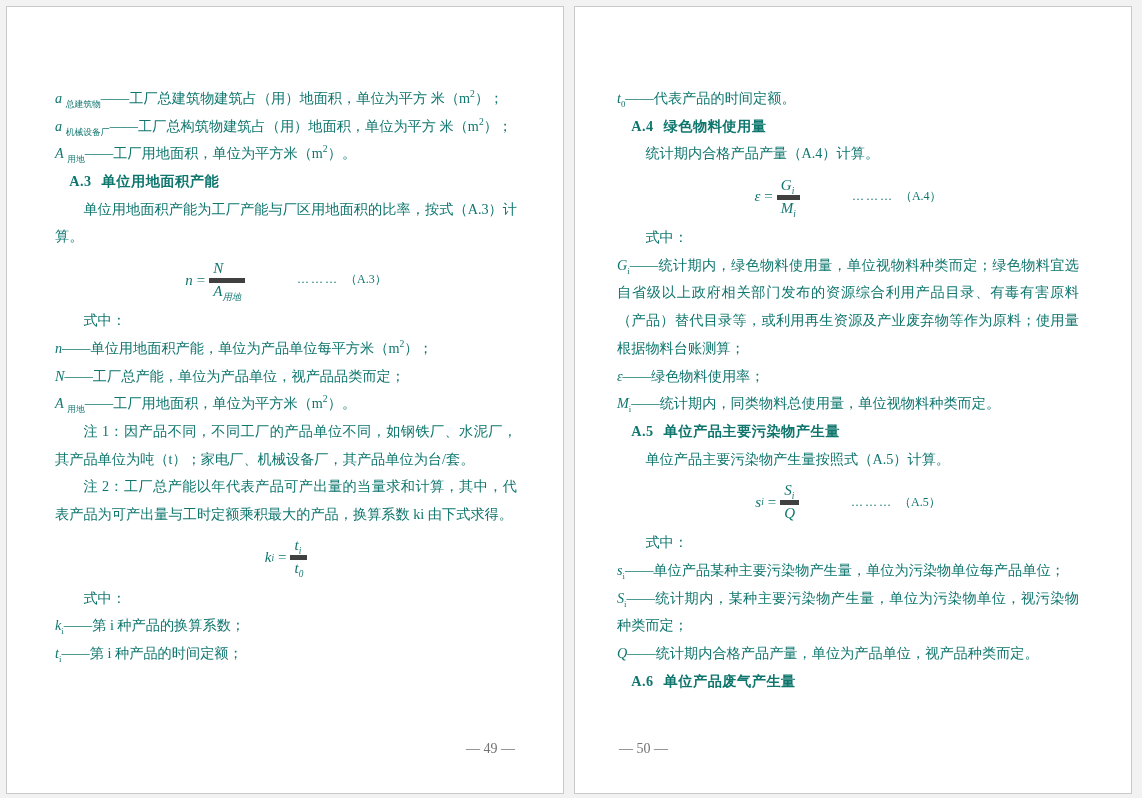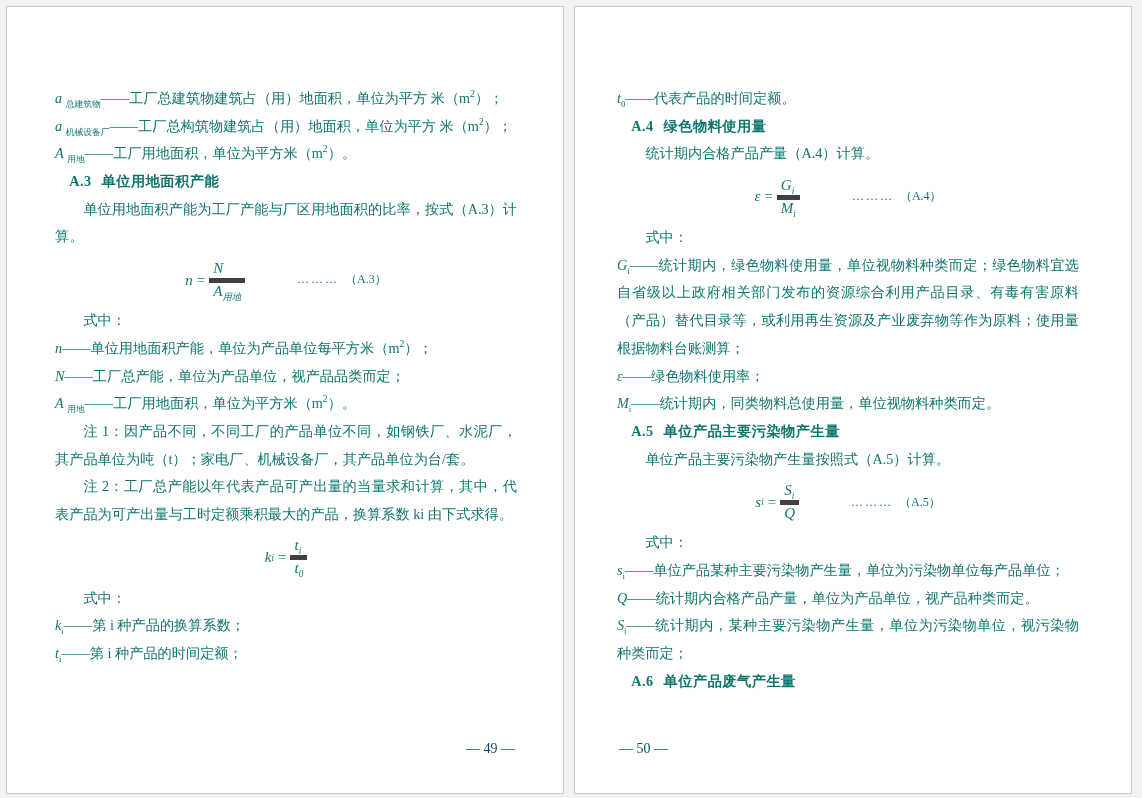--- a/index.html
+++ b/index.html
@@ -98,21 +98,21 @@
     margin-left: 52px;
     font-size: 12px;
     white-space: nowrap;
   }
   .dots { letter-spacing: 2px; margin-right: 6px; }
 
   .page-num {
     position: absolute;
     bottom: 36px;
     font-size: 14px;
-    color: #0c4a6e;
+    color: #737373;
   }
   .page-num.left-pn { right: 48px; }
   .page-num.right-pn { left: 44px; text-align: right; }
 </style>
 </head>
 <body>
 
 <div class="spread">
 
   <div class="page left">
@@ -220,22 +220,22 @@
             <span class="numer"><span class="ital">S</span><span class="sub">i</span></span>
             <span class="denom"><span class="ital">Q</span></span>
           </span>
         </span>
         <span class="eqno"><span class="dots">………</span><span>（A.5）</span></span>
       </div>
 
       <p class="ind">式中：</p>
 
       <p><span class="ital">s</span><span class="sub">i</span>——单位产品某种主要污染物产生量，单位为污染物单位每产品单位；</p>
+      <p><span class="ital">S</span><span class="sub">i</span>——统计期内，某种主要污染物产生量，单位为污染物单位，视污染物种类而定；</p>
       <p><span class="ital">Q</span>——统计期内合格产品产量，单位为产品单位，视产品种类而定。</p>
-      <p><span class="ital">S</span><span class="sub">i</span>——统计期内，某种主要污染物产生量，单位为污染物单位，视污染物种类而定；</p>
 
       <p class="heading">
         <span class="num">A.6</span><span>单位产品废气产生量</span>
       </p>
 
     </div>
     <div class="page-num right-pn">— 50 —</div>
   </div>
 
 </div>

